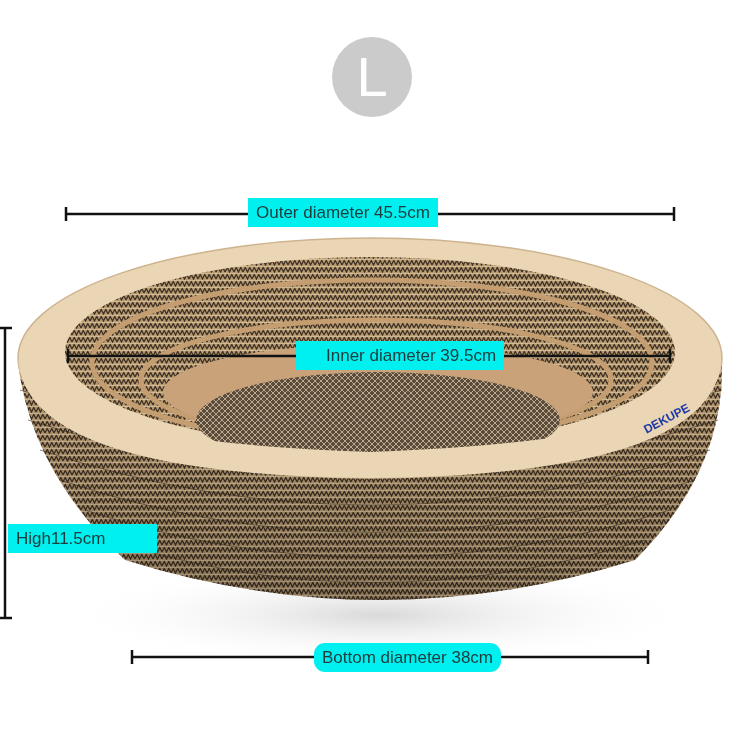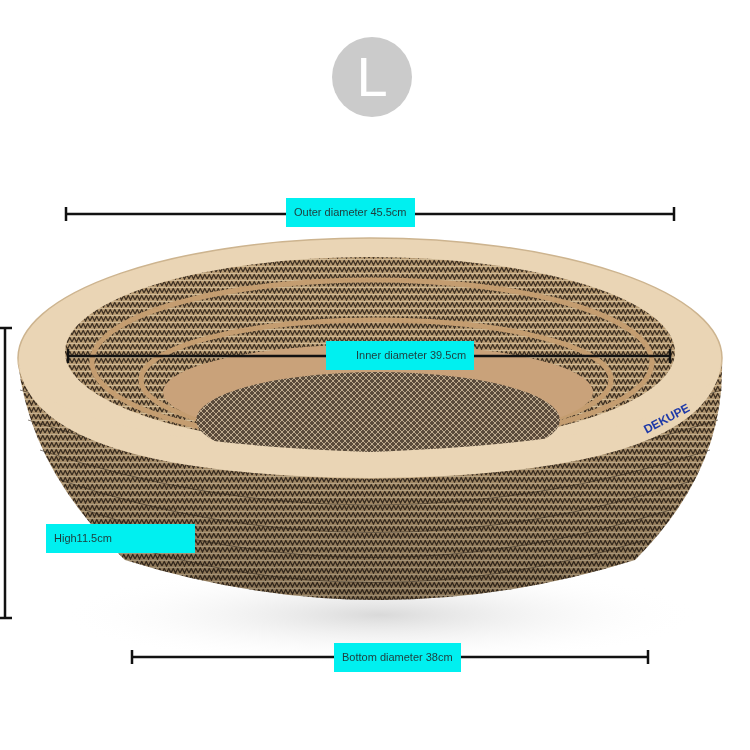--- a/index.html
+++ b/index.html
@@ -4,26 +4,26 @@
   <style>
     html, body { margin: 0; padding: 0; background: #ffffff; }
     body { width: 750px; height: 750px; position: relative; overflow: hidden;
            font-family: "Liberation Sans", sans-serif; }
     .size-badge { position: absolute; left: 332px; top: 37px; width: 80px; height: 80px;
                   border-radius: 50%; background: #cbcbcb; color: #ffffff;
                   display: flex; align-items: center; justify-content: center;
                   font-size: 56px; font-weight: 400; line-height: 1; }
     .scene { position: absolute; left: 0; top: 0; width: 750px; height: 750px; }
     .label { position: absolute; background: #00f0f0; color: #1f3b3b;
-             font-size: 11px; line-height: 29px; height: 29px; padding: 0 8px;
-             white-space: nowrap; margin-left: 38px; }
+             font-size: 17px; line-height: 29px; height: 29px; padding: 0 8px;
+             white-space: nowrap; }
     .label-outer  { left: 248px; top: 198px; }
-    .label-inner  { left: 288px; top: 341px; padding-left: 30px; }
+    .label-inner  { left: 296px; top: 341px; padding-left: 30px; }
     .label-height { left: 8px;   top: 524px; width: 133px; }
-    .label-bottom { left: 296px; top: 643px; }
+    .label-bottom { left: 314px; top: 643px; border-radius: 11px; }
   </style>
 </head>
 <body>
 
 <div class="size-badge">
   <span>L</span>
 </div>
 
 <svg class="scene" viewBox="0 0 750 750" xmlns="http://www.w3.org/2000/svg">
   <defs>

